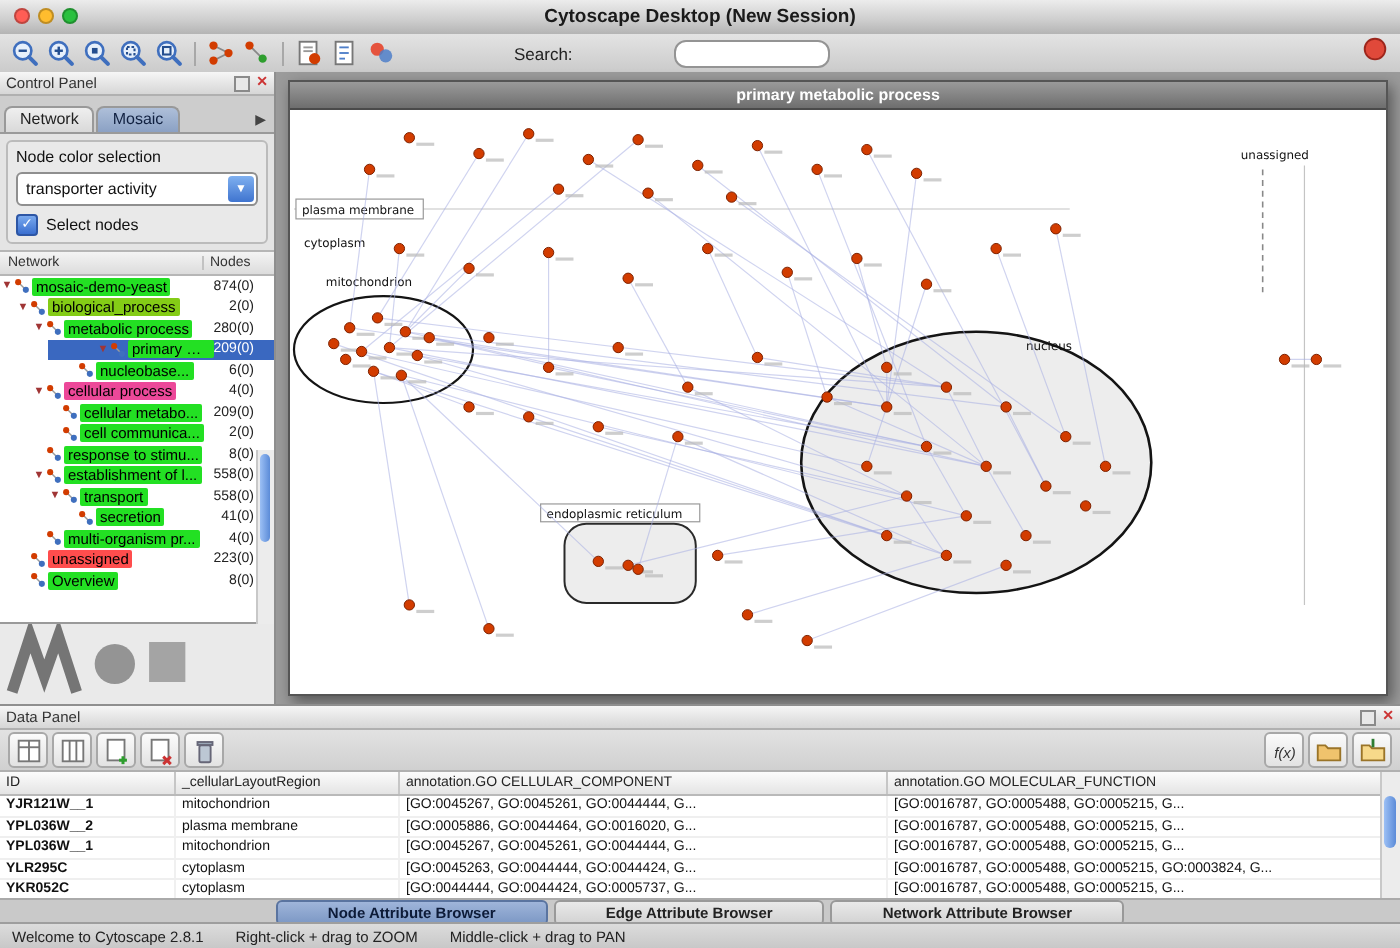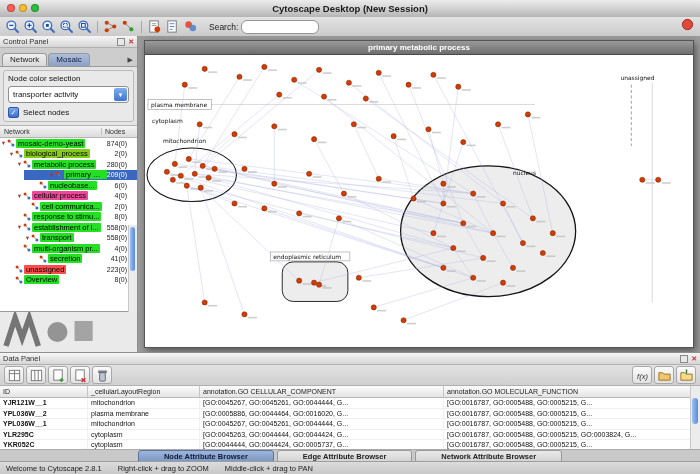--- a/index.html
+++ b/index.html
@@ -12,21 +12,21 @@
     background:linear-gradient(#ececec,#cdcdcd 60%,#b4b4b4);border-bottom:1px solid #8b8b8b;}
   .traffic{position:absolute;left:7px;top:4px;display:flex;gap:4px;}
   .light{width:8px;height:8px;border-radius:50%;border:1px solid rgba(0,0,0,.25);box-sizing:border-box;}
   .red{background:#ff5d55;}.yellow{background:#ffbd2e;}.green{background:#2ac03e;}
   .title{position:absolute;left:60px;right:60px;top:0;height:17px;line-height:17px;text-align:center;
     font-size:9.5px;font-weight:bold;color:#1a1a1a;white-space:nowrap;overflow:hidden;}
 
   
   .toolbar{position:absolute;top:17px;left:0;right:0;height:19px;
     background:linear-gradient(#e3e3e3,#cbcbcb);border-bottom:1px solid #979797;
-    display:flex;align-items:center;padding:0 4px;}
+    display:flex;align-items:center;padding:0 4px;gap:48px;}
   #toolbar-icons{display:flex;align-items:center;gap:1px;}
   .tbtn{width:17px;height:16px;display:inline-flex;align-items:center;justify-content:center;border-radius:3px;}
   .tsep{width:1px;height:12px;background:#a8a8a8;margin:0 3px;}
   .search-label{font-size:8.5px;color:#222;margin:0 3px 0 10px;}
   .search-input{width:68px;height:12px;font-size:8px;border:1px solid #949494;border-radius:6px;
     padding:0 4px;background:#fff;outline:none;font-family:"Liberation Sans",sans-serif;}
   .toolbar-spacer{flex:1;}
 
   
   .content{position:absolute;top:36px;left:0;right:0;height:316px;display:flex;}
@@ -340,20 +340,33 @@
           <div class="tree-row">
             <span class="tree-indent" style="width:24px"></span>
             <span class="twisty"></span>
             <span class="t-icon">
               <svg width="8" height="8" viewBox="0 0 10 10">
                 <line x1="2.6" y1="2.6" x2="7.4" y2="7.4" stroke="#999" stroke-width="0.9"></line>
                 <circle cx="2.6" cy="2.6" r="1.9" fill="#d23c00"></circle>
                 <circle cx="7.4" cy="7.4" r="1.9" fill="#3f6fbe"></circle>
               </svg>
             </span>
+            <span class="chip" style="background:#23e023">cellular metabo...</span>
+            <span class="count">209(0)</span>
+          </div>
+          <div class="tree-row">
+            <span class="tree-indent" style="width:24px"></span>
+            <span class="twisty"></span>
+            <span class="t-icon">
+              <svg width="8" height="8" viewBox="0 0 10 10">
+                <line x1="2.6" y1="2.6" x2="7.4" y2="7.4" stroke="#999" stroke-width="0.9"></line>
+                <circle cx="2.6" cy="2.6" r="1.9" fill="#d23c00"></circle>
+                <circle cx="7.4" cy="7.4" r="1.9" fill="#3f6fbe"></circle>
+              </svg>
+            </span>
             <span class="chip" style="background:#23e023">cell communica...</span>
             <span class="count">2(0)</span>
           </div>
           <div class="tree-row">
             <span class="tree-indent" style="width:16px"></span>
             <span class="twisty"></span>
             <span class="t-icon">
               <svg width="8" height="8" viewBox="0 0 10 10">
                 <line x1="2.6" y1="2.6" x2="7.4" y2="7.4" stroke="#999" stroke-width="0.9"></line>
                 <circle cx="2.6" cy="2.6" r="1.9" fill="#d23c00"></circle>
@@ -383,44 +396,44 @@
               <svg width="8" height="8" viewBox="0 0 10 10">
                 <line x1="2.6" y1="2.6" x2="7.4" y2="7.4" stroke="#999" stroke-width="0.9"></line>
                 <circle cx="2.6" cy="2.6" r="1.9" fill="#d23c00"></circle>
                 <circle cx="7.4" cy="7.4" r="1.9" fill="#3f6fbe"></circle>
               </svg>
             </span>
             <span class="chip" style="background:#23e023">transport</span>
             <span class="count">558(0)</span>
           </div>
           <div class="tree-row">
+            <span class="tree-indent" style="width:32px"></span>
+            <span class="twisty"></span>
+            <span class="t-icon">
+              <svg width="8" height="8" viewBox="0 0 10 10">
+                <line x1="2.6" y1="2.6" x2="7.4" y2="7.4" stroke="#999" stroke-width="0.9"></line>
+                <circle cx="2.6" cy="2.6" r="1.9" fill="#d23c00"></circle>
+                <circle cx="7.4" cy="7.4" r="1.9" fill="#3f6fbe"></circle>
+              </svg>
+            </span>
+            <span class="chip" style="background:#23e023">secretion</span>
+            <span class="count">41(0)</span>
+          </div>
+          <div class="tree-row">
             <span class="tree-indent" style="width:16px"></span>
             <span class="twisty"></span>
             <span class="t-icon">
               <svg width="8" height="8" viewBox="0 0 10 10">
                 <line x1="2.6" y1="2.6" x2="7.4" y2="7.4" stroke="#999" stroke-width="0.9"></line>
                 <circle cx="2.6" cy="2.6" r="1.9" fill="#d23c00"></circle>
                 <circle cx="7.4" cy="7.4" r="1.9" fill="#3f6fbe"></circle>
               </svg>
             </span>
             <span class="chip" style="background:#23e023">multi-organism pr...</span>
             <span class="count">4(0)</span>
-          </div>
-          <div class="tree-row">
-            <span class="tree-indent" style="width:32px"></span>
-            <span class="twisty"></span>
-            <span class="t-icon">
-              <svg width="8" height="8" viewBox="0 0 10 10">
-                <line x1="2.6" y1="2.6" x2="7.4" y2="7.4" stroke="#999" stroke-width="0.9"></line>
-                <circle cx="2.6" cy="2.6" r="1.9" fill="#d23c00"></circle>
-                <circle cx="7.4" cy="7.4" r="1.9" fill="#3f6fbe"></circle>
-              </svg>
-            </span>
-            <span class="chip" style="background:#23e023">secretion</span>
-            <span class="count">41(0)</span>
           </div>
           <div class="tree-row">
             <span class="tree-indent" style="width:8px"></span>
             <span class="twisty"></span>
             <span class="t-icon">
               <svg width="8" height="8" viewBox="0 0 10 10">
                 <line x1="2.6" y1="2.6" x2="7.4" y2="7.4" stroke="#999" stroke-width="0.9"></line>
                 <circle cx="2.6" cy="2.6" r="1.9" fill="#d23c00"></circle>
                 <circle cx="7.4" cy="7.4" r="1.9" fill="#3f6fbe"></circle>
               </svg>

